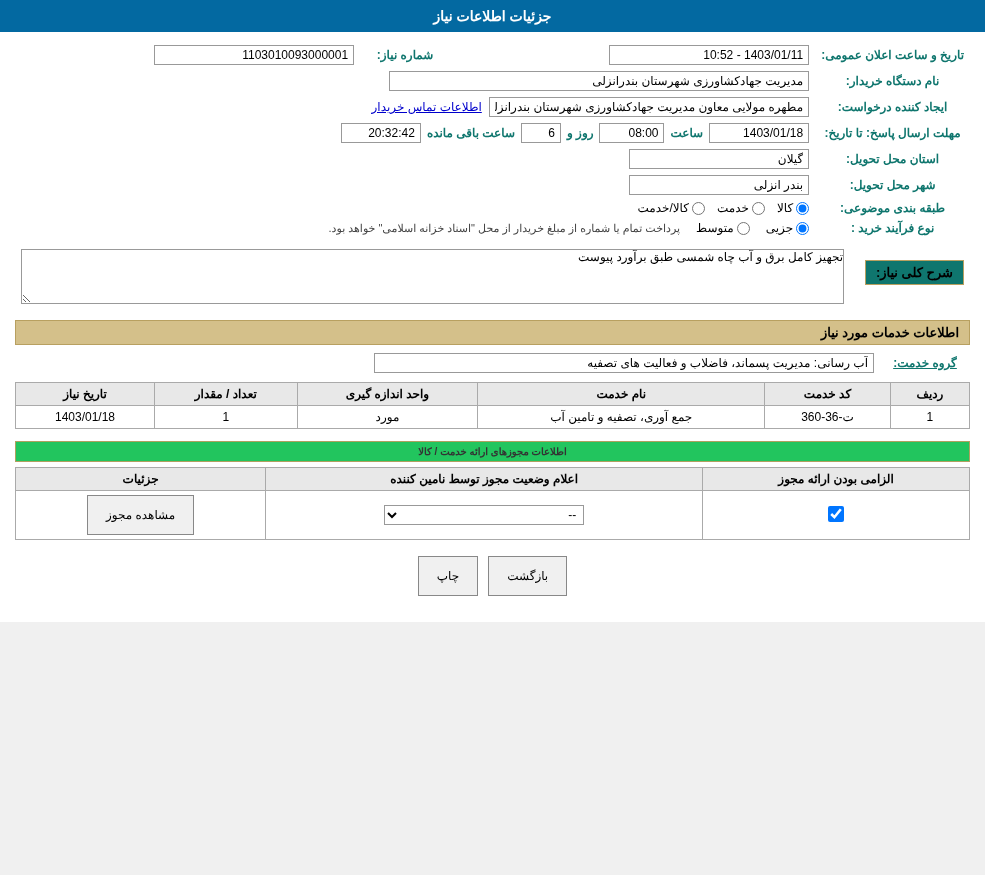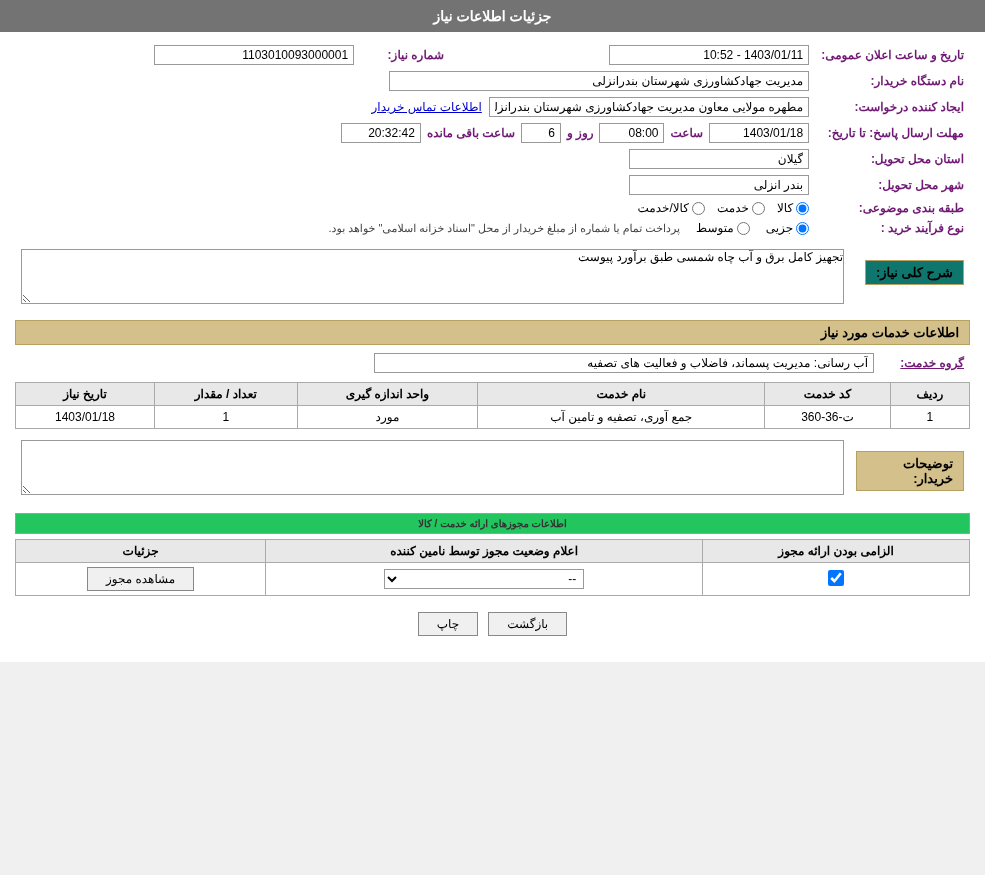--- a/index.html
+++ b/index.html
@@ -8,21 +8,21 @@
       font-size: 12px;
       background: #f0f0f0;
       direction: rtl;
     }
     .page-container {
       max-width: 985px;
       margin: 0 auto;
       background: #fff;
     }
     .header-bar {
-      background: #737373;
+      background: #0369a1;
       color: #fff;
       text-align: center;
       padding: 8px 12px;
       font-size: 14px;
       font-weight: bold;
     }
     .main-content {
       padding: 10px 15px;
     }
     .section-title {
@@ -37,23 +37,23 @@
     .info-table {
       width: 100%;
       border-collapse: collapse;
       margin-bottom: 4px;
     }
     .info-table td {
       padding: 3px 6px;
       vertical-align: middle;
     }
     .label-cell {
-      color: #701a75;
-      font-weight: bold;
-      text-align: right;
+      color: #0f766e;
+      font-weight: bold;
+      text-align: center;
       white-space: nowrap;
       width: auto;
     }
     .value-cell {
       text-align: right;
     }
     .input-box {
       border: 1px solid #999;
       background: #fff;
       padding: 2px 5px;
@@ -115,21 +115,21 @@
       padding: 4px 8px;
       text-align: center;
       font-weight: bold;
     }
     .permit-table td {
       border: 1px solid #aaa;
       padding: 4px 8px;
       text-align: center;
     }
     .btn {
-      padding: 4px 18px;
+      padding: 12px 18px;
       font-family: Tahoma, Arial, sans-serif;
       font-size: 12px;
       cursor: pointer;
       border: 1px solid #888;
       background: #f0f0f0;
     }
     .bottom-buttons {
       text-align: center;
       padding: 12px 0 16px 0;
       display: flex;
@@ -298,32 +298,20 @@
             <td>1</td>
             <td>ت-36-360</td>
             <td>جمع آوری، تصفیه و تامین آب</td>
             <td>مورد</td>
             <td>1</td>
             <td>1403/01/18</td>
           </tr>
         </tbody>
     </table>
 
-    <table class="info-table" style="margin-top:8px;">
-      <tbody>
-          <tr>
-        <td style="width:120px; vertical-align:top; padding-top:6px;">
-          <span class="section-title" style="display:inline-block; padding:4px 10px; background:#d4c08a; border:1px solid #b8a060; font-weight:bold;">توضیحات خریدار:</span>
-        </td>
-        <td>
-          <textarea class="textarea-box" style="width: 100%; min-height: 55px; direction: rtl;"></textarea>
-        </td>
-      </tr>
-    </tbody>
-      </table>
 
     <div class="section-divider" style="margin-top:12px;">اطلاعات مجوزهای ارائه خدمت / کالا</div>
 
     <table class="permit-table">
       <thead>
         <tr>
           <th>الزامی بودن ارائه مجوز</th>
           <th>اعلام وضعیت مجوز توسط نامین کننده</th>
           <th>جزئیات</th>
         </tr>

